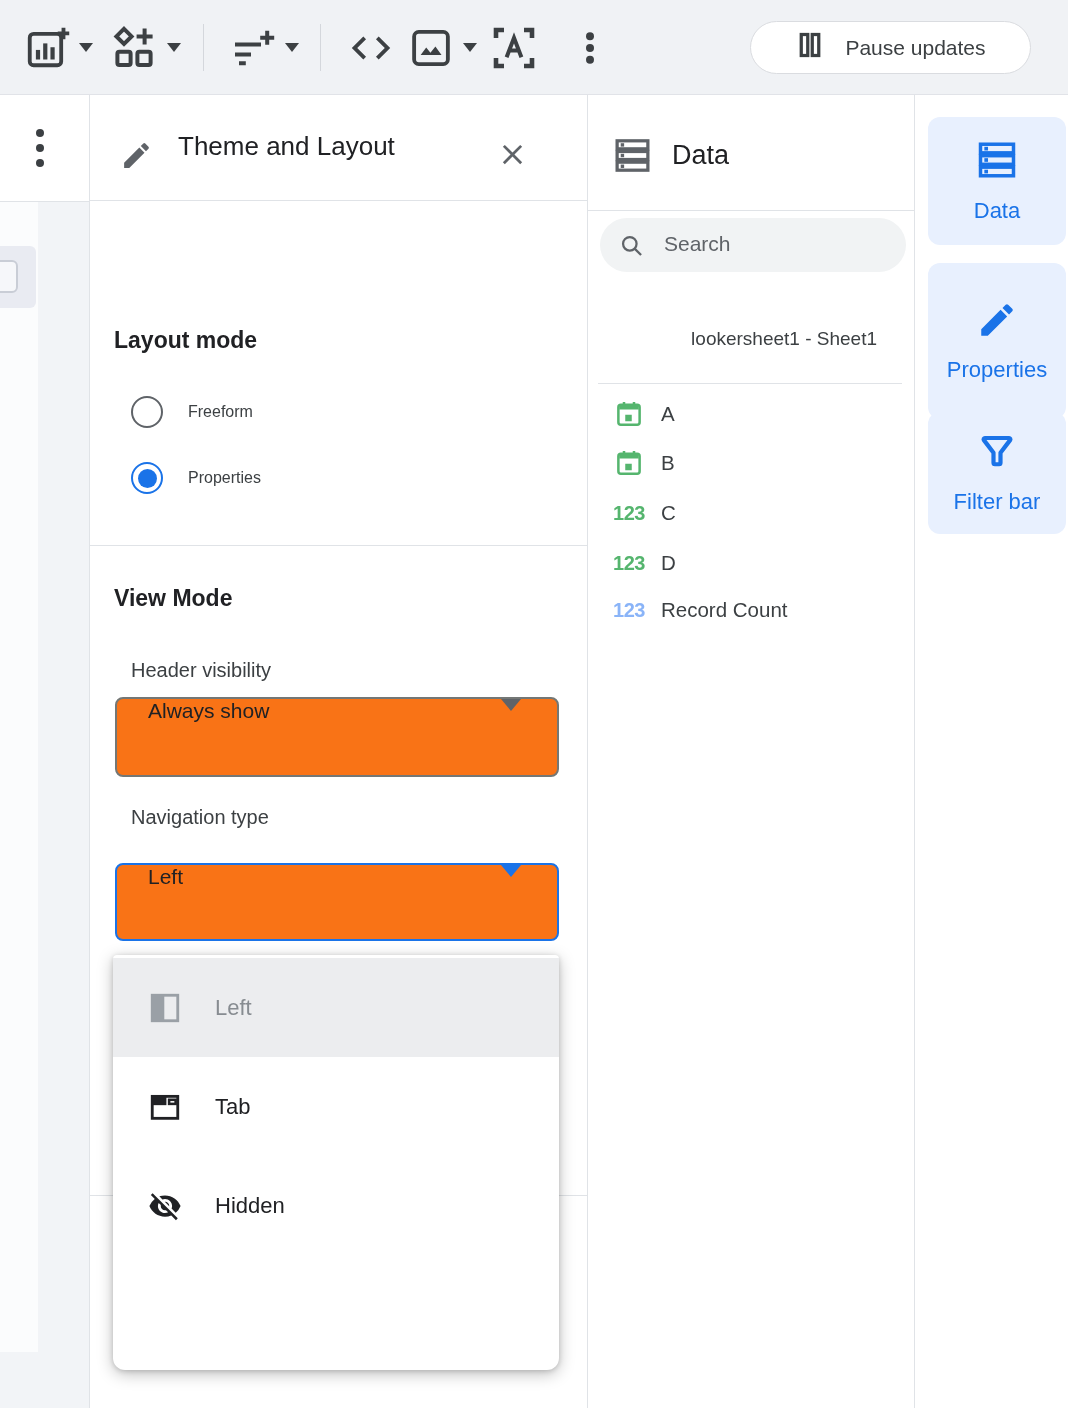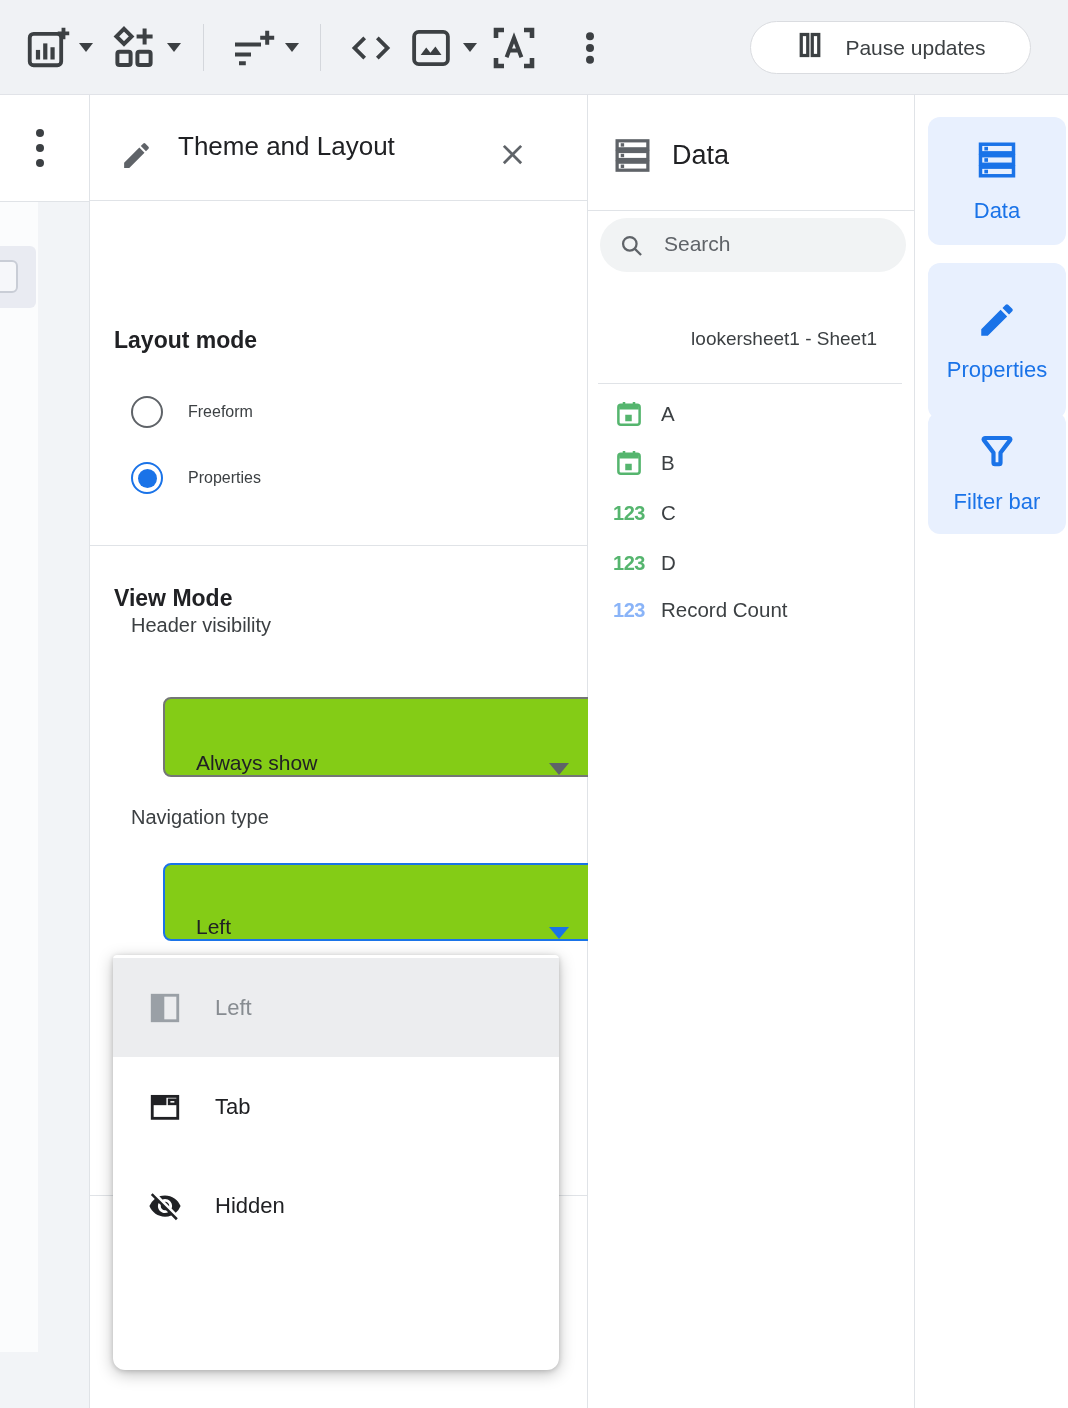--- a/index.html
+++ b/index.html
@@ -40,21 +40,21 @@
 
   .section-title{position:absolute;left:24px;font-size:23px;font-weight:700;color:#202124;}
   .radio-row{position:absolute;left:41px;display:flex;align-items:center;gap:25px;cursor:pointer;}
   .radio{width:32px;height:32px;border-radius:50%;border:2.5px solid #5f6368;}
   .radio.sel{border-color:#1a73e8;position:relative;}
   .radio.sel::after{content:"";position:absolute;inset:4.5px;background:#1a73e8;border-radius:50%;}
   .radio-label{font-size:16px;color:#3c4043;text-align:center;}
   .tp-divider{position:absolute;left:0;width:100%;height:1px;background:#e0e3e7;}
 
   .field-label{position:absolute;left:41px;font-size:20px;color:#3c4043;}
-  .select{position:absolute;left:25px;width:444px;border-radius:8px;background:#84cc16;display:flex;align-items:flex-end;cursor:pointer;margin-left:48px;}
+  .select{position:absolute;left:25px;width:444px;border-radius:8px;background:#f97316;display:flex;align-items:flex-start;cursor:pointer;}
   .select .val{margin-left:31px;font-size:21px;color:#202124;}
   .sel-caret{position:absolute;right:36px;width:0;height:0;border-left:10px solid transparent;border-right:10px solid transparent;border-top:12px solid #5f6368;}
   .select.gray{top:602px;height:80px;border:2px solid #747775;}
   .select.focus{top:768px;height:78px;border:2.5px solid #1a73e8;}
   .select.focus .sel-caret{border-top-color:#1a73e8;}
 
   .menu-card{position:absolute;left:23px;top:860px;width:446px;height:415px;background:#fff;z-index:6;
              border-radius:4px 4px 12px 12px;box-shadow:0 4px 16px rgba(0,0,0,.25),0 1px 5px rgba(0,0,0,.16);
              padding:3px 0 14px 0;}
   .menu-item{height:99px;display:flex;align-items:center;padding-left:35px;gap:33px;font-size:22px;color:#202124;cursor:pointer;}
@@ -235,21 +235,21 @@
     </div>
     <div class="radio-row" style="top:367px;">
       <span class="radio sel"></span>
       <span class="radio-label">Properties</span>
     </div>
 
     <div class="tp-divider" style="top:450px;"></div>
 
     <div class="section-title" style="top:490px;">View Mode</div>
 
-    <div class="field-label" style="top:519px;">Header visibility</div>
+    <div class="field-label" style="top:564px;">Header visibility</div>
     <div class="select gray">
       <span class="val">Always show</span>
       <span class="sel-caret"></span>
     </div>
 
     <div class="field-label" style="top:711px;">Navigation type</div>
     <div class="select focus">
       <span class="val">Left</span>
       <span class="sel-caret"></span>
     </div>

